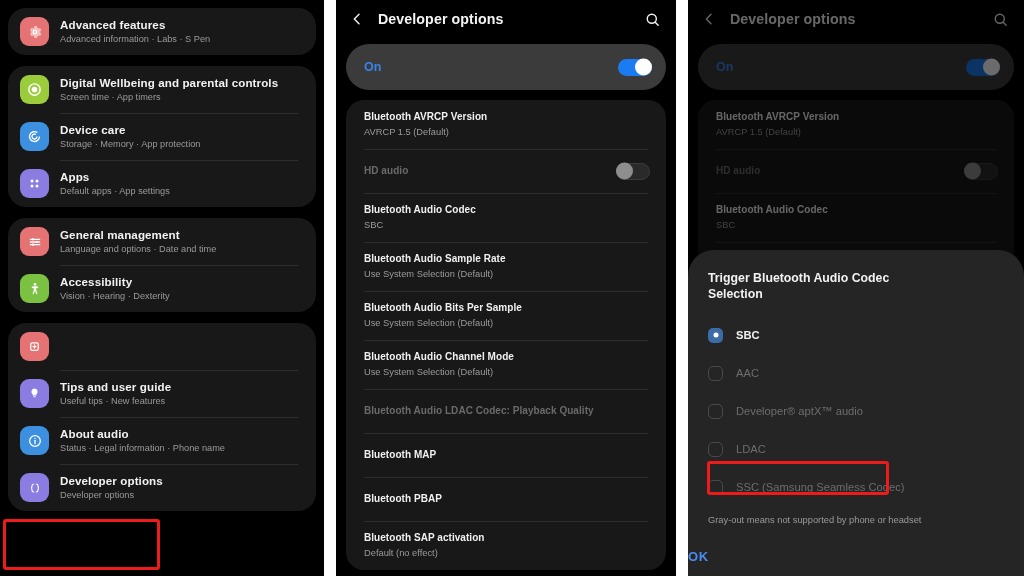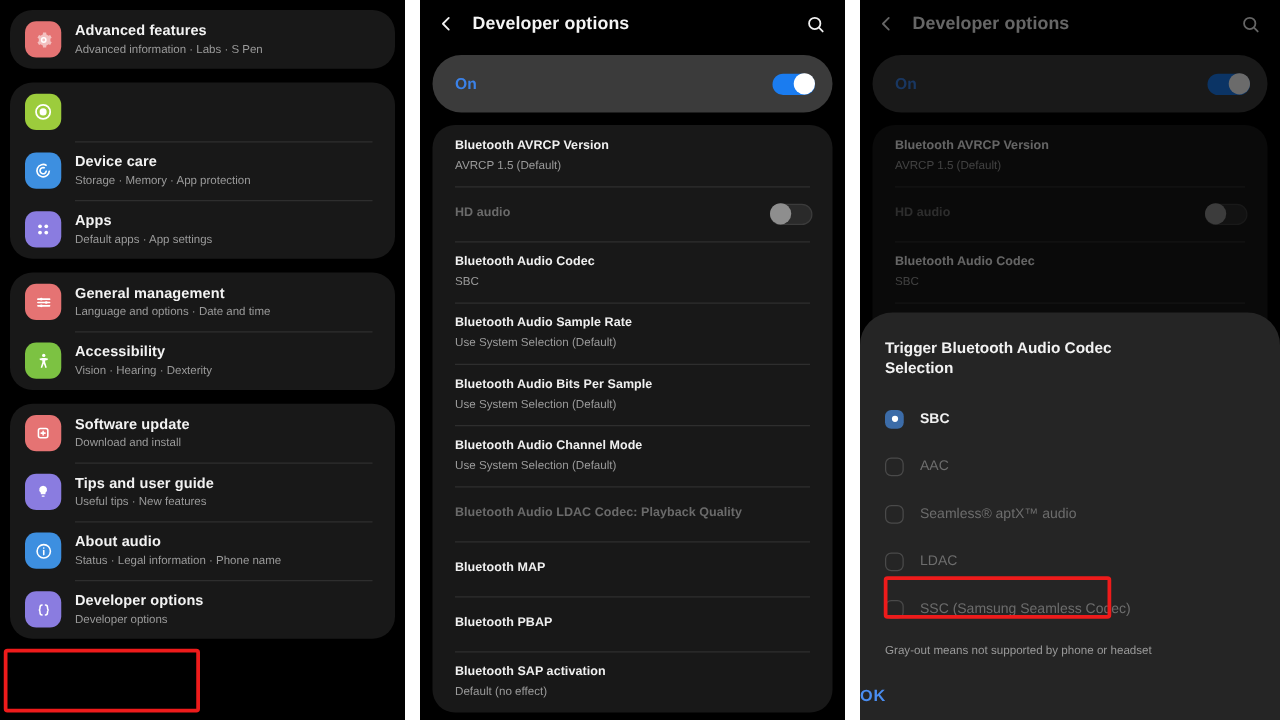--- a/index.html
+++ b/index.html
@@ -306,20 +306,24 @@
       </div>
 
       <div class="card">
         <div class="srow">
           <div class="sicon" style="background:#9ccc3c">
             <svg width="17" height="17" viewBox="0 0 24 24" fill="none" stroke="#fff" stroke-width="2">
                 <circle cx="12" cy="12" r="8"></circle>
                 <circle cx="12" cy="12" r="3" fill="#fff"></circle>
               </svg>
           </div>
+          <div class="stext">
+            <div class="stitle">Digital Wellbeing and parental controls</div>
+            <div class="ssub">Screen time  ·  App timers</div>
+          </div>
         </div>
         <div class="srow">
           <div class="sicon" style="background:#3d8fe0">
             <svg width="17" height="17" viewBox="0 0 24 24" fill="none" stroke="#fff" stroke-width="1.9">
                 <path d="M19 12a7 7 0 11-3-5.7"></path>
                 <path d="M15.5 12a3.5 3.5 0 11-1.6-2.9"></path>
               </svg>
           </div>
           <div class="stext">
             <div class="stitle">Device care</div>
@@ -372,24 +376,20 @@
       </div>
 
       <div class="card">
         <div class="srow">
           <div class="sicon" style="background:#e57373">
             <svg width="15" height="15" viewBox="0 0 24 24" fill="none" stroke="#fff" stroke-width="2">
                 <rect x="6" y="6" width="12" height="12" rx="2.5"></rect>
                 <path d="M12 9.5v5M9.5 12h5" stroke-linecap="round"></path>
               </svg>
           </div>
-          <div class="stext">
-            <div class="stitle">Software update</div>
-            <div class="ssub">Download and install</div>
-          </div>
         </div>
         <div class="srow">
           <div class="sicon" style="background:#8a7ce0">
             <svg width="15" height="15" viewBox="0 0 24 24" fill="#fff">
                 <path d="M12 4a5 5 0 00-3 9v2h6v-2a5 5 0 00-3-9z"></path>
                 <rect x="10" y="16.5" width="4" height="1.6" rx=".8"></rect>
               </svg>
           </div>
           <div class="stext">
             <div class="stitle">Tips and user guide</div>
@@ -580,21 +580,21 @@
       <div class="opt">
         <div class="radio checked"></div>
         <div class="opt-label">SBC</div>
       </div>
       <div class="opt disabled">
         <div class="radio unchecked"></div>
         <div class="opt-label">AAC</div>
       </div>
       <div class="opt disabled">
         <div class="radio unchecked"></div>
-        <div class="opt-label">Seamless® aptX™ audio</div>
+        <div class="opt-label">Developer® aptX™ audio</div>
       </div>
       <div class="opt disabled">
         <div class="radio unchecked"></div>
         <div class="opt-label">LDAC</div>
       </div>
       <div class="opt disabled">
         <div class="radio unchecked"></div>
         <div class="opt-label">SSC (Samsung Seamless Codec)</div>
       </div>
 

